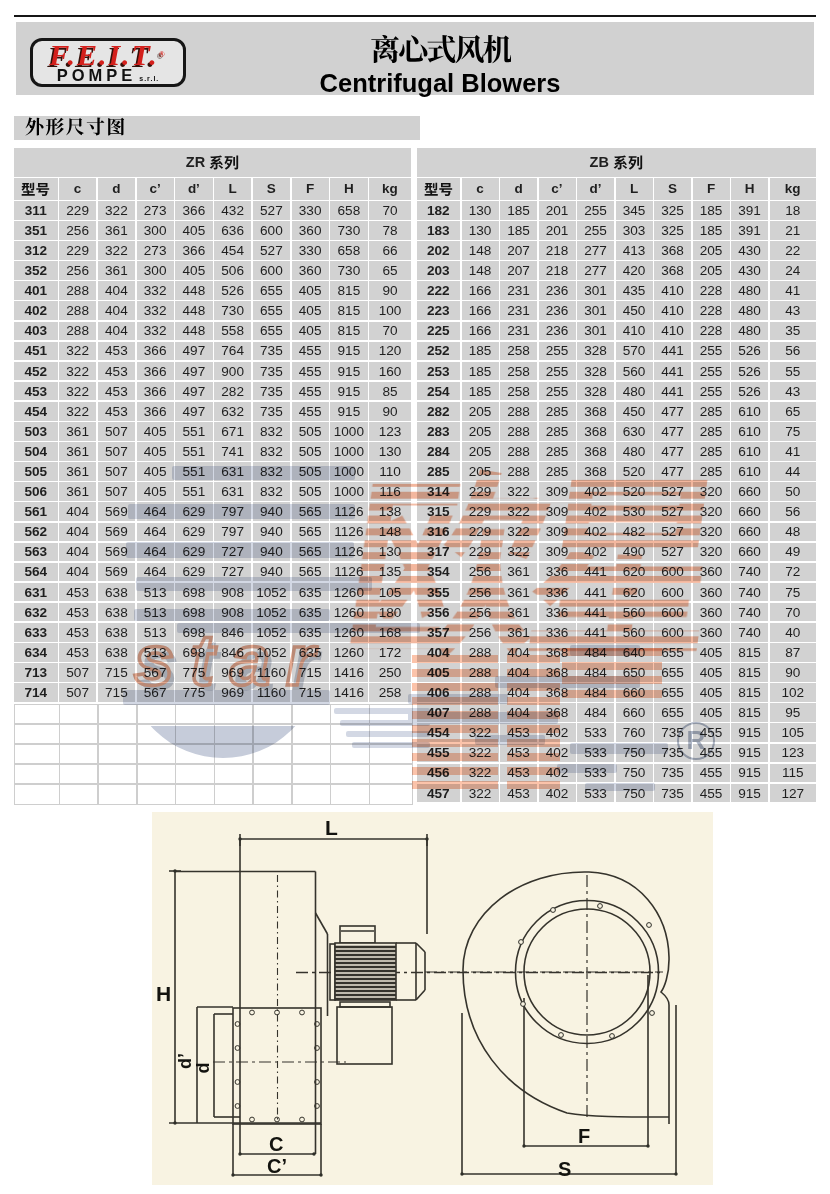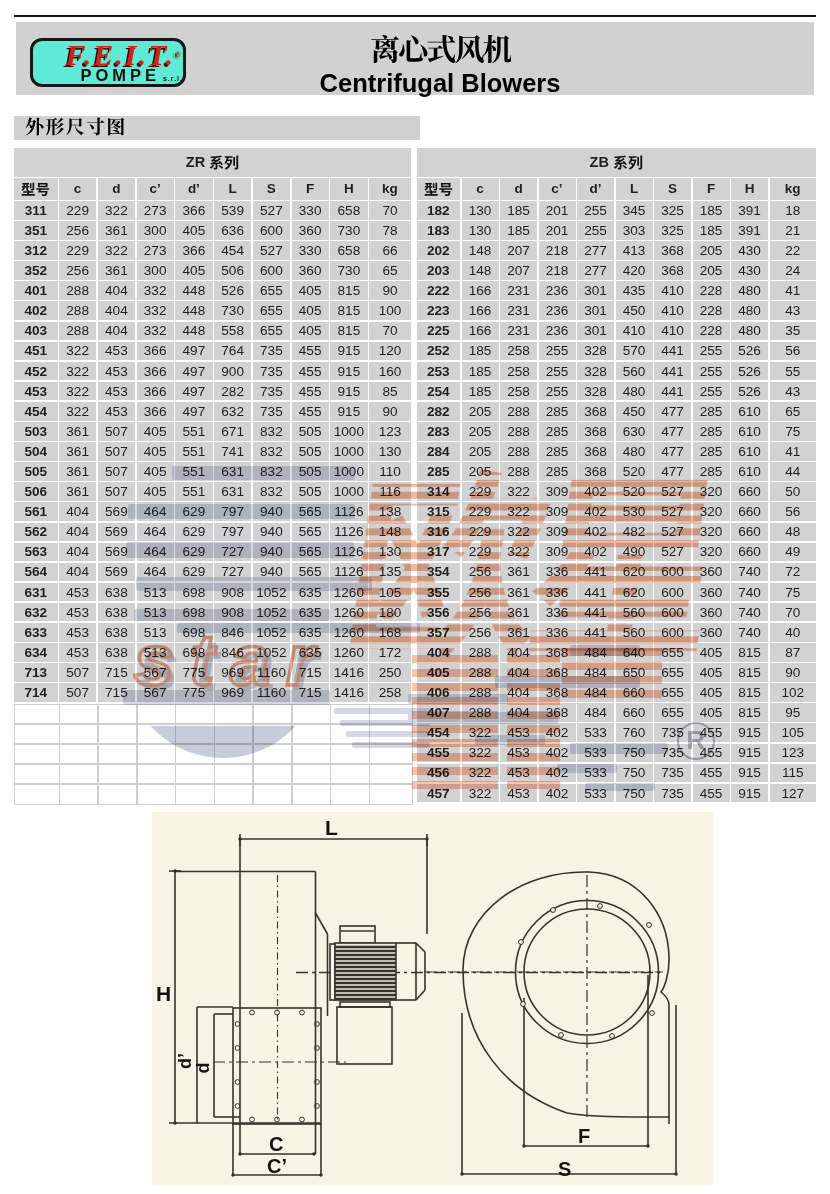--- a/index.html
+++ b/index.html
@@ -16,21 +16,21 @@
 .egrid{position:absolute;top:703.5px;display:grid;
  grid-template-columns:43.5px repeat(8,37.25px) 1fr;grid-auto-rows:18.62px;gap:1.5px;
  background:#cecece;border:1px solid #cecece}
 .egrid .e{background:#fff}
 </style></head><body>
 
 <div class="abs" style="left:14px;top:14.5px;width:802px;height:2.6px;background:#161616"></div>
 
 <div class="abs" style="left:16px;top:22px;width:798px;height:73px;background:#d1d1d1"></div>
 
-<div class="abs" style="left:30px;top:38px;width:150px;height:43px;background:#5eead4;border:3px solid #161616;border-radius:12px;text-align:right">
+<div class="abs" style="left:30px;top:38px;width:150px;height:43px;background:#e5e5e5;border:3px solid #161616;border-radius:12px;text-align:center">
 <div style="font-family:'Liberation Serif',serif;font-weight:bold;font-style:italic;font-size:30px;line-height:26px;color:#d4201c;letter-spacing:2px;text-shadow:-2px 1.5px 0 #33100a;margin-top:1px">F.E.I.T.<span style="font-size:8px;vertical-align:8px;color:#d92a24">®</span></div>
 <div style="font-weight:bold;font-size:16.5px;line-height:14px;color:#111;letter-spacing:4px">POMPE<span style="font-size:7px;letter-spacing:1px;color:#111">&nbsp;s.r.l.</span></div>
 </div>
 
 <div class="abs" style="left:370px;top:34px"><svg width="141.0" height="30.0" viewBox="0 0 141.0 30.0" style="">
       <path transform="translate(0,26.4) scale(0.030000,-0.030000) " fill="#000" d="M410.1005859375 849.2197265625Q473.919921875 853.359375 510.694580078125 842.184326171875Q547.46923828125 831.00927734375 562.024169921875 812.12939453125Q576.5791015625 793.24951171875 574.19921875 772.814697265625Q571.8193359375 752.3798828125 556.599609375 737.5400390625Q541.3798828125 722.7001953125 518.375244140625 719.605224609375Q495.37060546875 716.51025390625 468.5009765625 732.27001953125Q463.15087890625 763.83984375 443.625732421875 794.259765625Q424.1005859375 824.6796875 402.75048828125 843.1396484375ZM599.798828125 412.89013671875Q570.87890625 366.6201171875 527.364013671875 313.594970703125Q483.84912109375 260.56982421875 436.42919921875 212.464599609375Q389.00927734375 164.359375 347.00927734375 132.30908203125L346.19921875 145.30908203125H399.478515625Q396.478515625 99.94970703125 383.86865234375 72.1201171875Q371.2587890625 44.29052734375 353.0390625 35.91064453125L300.86962890625 158.958984375Q300.86962890625 158.958984375 312.884521484375 161.9189453125Q324.8994140625 164.87890625 331.08935546875 169.60888671875Q349.0595703125 187.5791015625 368.02978515625 218.50927734375Q387.0 249.439453125 404.47021484375 286.464599609375Q421.9404296875 323.48974609375 436.005615234375 359.474853515625Q450.07080078125 395.4599609375 456.23095703125 422.27001953125H599.798828125ZM318.6796875 152.6591796875Q349.759765625 153.6591796875 403.974853515625 156.1591796875Q458.18994140625 158.6591796875 526.0400390625 163.1591796875Q593.89013671875 167.6591796875 664.7802734375 172.6591796875L666.05029296875 158.30908203125Q619.72998046875 141.00927734375 538.274658203125 111.774658203125Q456.8193359375 82.5400390625 356.6591796875 51.75048828125ZM344.638671875 656.4599609375Q343.638671875 648.18994140625 335.36865234375 642.18994140625Q327.0986328125 636.18994140625 307.478515625 633.18994140625V551.56982421875Q305.478515625 551.56982421875 296.233642578125 551.56982421875Q286.98876953125 551.56982421875 263.754150390625 551.56982421875Q240.51953125 551.56982421875 194.13037109375 551.56982421875V611.2998046875V671.02978515625ZM279.958984375 624.62939453125 307.478515625 607.6796875V394.0H314.478515625L283.2587890625 343.1005859375L169.3203125 405.5400390625Q177.7802734375 416.919921875 191.145263671875 429.02978515625Q204.51025390625 441.1396484375 215.97021484375 445.86962890625L194.13037109375 408.56982421875V624.62939453125ZM350.64990234375 637.5400390625Q450.02978515625 628.48974609375 514.2998046875 608.004638671875Q578.56982421875 587.51953125 614.919921875 562.0595703125Q651.27001953125 536.599609375 664.065185546875 511.6796875Q676.8603515625 486.759765625 672.195556640625 467.60986328125Q667.53076171875 448.4599609375 650.635986328125 440.635009765625Q633.7412109375 432.81005859375 610.44140625 442.4599609375Q591.09130859375 466.81005859375 553.026123046875 498.580078125Q514.9609375 530.35009765625 462.275634765625 563.445068359375Q409.59033203125 596.5400390625 345.64990234375 623.18994140625ZM762.55126953125 300.18994140625 814.83056640625 360.19921875 930.62939453125 272.6201171875Q926.62939453125 266.89013671875 916.3193359375 261.025146484375Q906.00927734375 255.16015625 890.279296875 252.43017578125V33.7392578125Q890.279296875 -1.59033203125 880.264404296875 -27.445068359375Q870.24951171875 -53.2998046875 838.934814453125 -69.044677734375Q807.6201171875 -84.78955078125 741.99072265625 -90.24951171875Q740.45068359375 -65.64990234375 736.275634765625 -46.795166015625Q732.1005859375 -27.9404296875 721.83056640625 -16.83056640625Q711.0205078125 -4.99072265625 693.955322265625 4.294189453125Q676.89013671875 13.5791015625 641.81005859375 18.76904296875V31.84912109375Q641.81005859375 31.84912109375 655.335205078125 30.84912109375Q668.8603515625 29.84912109375 688.425537109375 28.944091796875Q707.99072265625 28.0390625 726.15087890625 27.0390625Q744.31103515625 26.0390625 752.5810546875 26.0390625Q764.47119140625 26.0390625 768.51123046875 31.0390625Q772.55126953125 36.0390625 772.55126953125 44.84912109375V300.18994140625ZM698.4599609375 628.16015625Q693.919921875 621.16015625 686.054931640625 618.2001953125Q678.18994140625 615.240234375 661.4599609375 618.51025390625Q626.72998046875 582.3203125 576.14990234375 547.3203125Q525.56982421875 512.3203125 463.854736328125 483.415283203125Q402.1396484375 454.51025390625 335.1396484375 435.97021484375L326.599609375 448.7802734375Q381.2998046875 478.6201171875 431.1201171875 519.324951171875Q480.9404296875 560.02978515625 520.7607421875 605.504638671875Q560.5810546875 650.9794921875 583.8212890625 692.16943359375ZM561.9404296875 251.1396484375Q626.27001953125 233.8994140625 663.474853515625 208.724365234375Q700.6796875 183.54931640625 715.94970703125 156.359375Q731.2197265625 129.16943359375 729.3798828125 105.01953125Q727.5400390625 80.86962890625 713.415283203125 65.814697265625Q699.29052734375 50.759765625 678.07080078125 49.7197265625Q656.85107421875 48.6796875 633.361328125 67.439453125Q630.55126953125 98.16943359375 618.12109375 130.20947265625Q605.69091796875 162.24951171875 588.355712890625 192.424560546875Q571.0205078125 222.599609375 552.13037109375 245.32958984375ZM243.3984375 -50.240234375Q243.3984375 -55.89013671875 228.40869140625 -64.5Q213.4189453125 -73.10986328125 190.8193359375 -80.124755859375Q168.2197265625 -87.1396484375 143.89013671875 -87.1396484375H126.400390625V300.18994140625V350.279296875L253.04833984375 300.18994140625H846.72998046875V271.64990234375H243.3984375ZM777.64990234375 422.27001953125V393.72998046875H261.76904296875V422.27001953125ZM859.46923828125 652.27001953125Q858.19921875 642.0 850.42919921875 634.635009765625Q842.6591796875 627.27001953125 822.19921875 624.5400390625V378.64990234375Q822.19921875 374.64990234375 807.70947265625 368.824951171875Q793.2197265625 363.0 770.6201171875 358.175048828125Q748.0205078125 353.35009765625 724.4208984375 353.35009765625H704.47119140625V665.64990234375ZM847.29052734375 803.119140625Q847.29052734375 803.119140625 858.9404296875 793.46923828125Q870.59033203125 783.8193359375 888.795166015625 768.70947265625Q907.0 753.599609375 926.33984375 736.624755859375Q945.6796875 719.64990234375 961.78955078125 704.27001953125Q958.0595703125 688.27001953125 934.32958984375 688.27001953125H49.3203125L41.05029296875 716.81005859375H783.85107421875Z M1375.72998046875 835.56982421875Q1463.279296875 806.24951171875 1515.68896484375 767.9794921875Q1568.0986328125 729.70947265625 1592.5185546875 690.234619140625Q1616.9384765625 650.759765625 1618.5986328125 616.5Q1620.2587890625 582.240234375 1605.30908203125 560.035400390625Q1590.359375 537.83056640625 1564.259765625 534.695556640625Q1538.16015625 531.560546875 1507.560546875 554.97021484375Q1498.75048828125 601.5400390625 1476.225341796875 650.72998046875Q1453.7001953125 699.919921875 1425.0400390625 746.14990234375Q1396.3798828125 792.3798828125 1366.10986328125 829.02978515625ZM1372.638671875 652.56982421875Q1371.638671875 642.56982421875 1364.003662109375 635.204833984375Q1356.36865234375 627.83984375 1337.90869140625 625.83984375V107.8583984375Q1337.90869140625 89.58837890625 1349.543701171875 82.54833984375Q1361.1787109375 75.50830078125 1394.0390625 75.50830078125H1516.48974609375Q1550.59033203125 75.50830078125 1576.640625 76.143310546875Q1602.69091796875 76.7783203125 1617.23095703125 78.04833984375Q1629.9609375 79.04833984375 1637.380859375 82.683349609375Q1644.80078125 86.318359375 1650.720703125 94.7783203125Q1660.83056640625 111.23828125 1674.805419921875 152.573486328125Q1688.7802734375 193.90869140625 1705.080078125 251.06884765625H1716.16015625L1719.6201171875 88.23828125Q1747.2998046875 77.66845703125 1756.6796875 66.233642578125Q1766.0595703125 54.798828125 1766.0595703125 37.30908203125Q1766.0595703125 16.359375 1754.504638671875 1.099609375Q1742.94970703125 -14.16015625 1714.164794921875 -23.864990234375Q1685.3798828125 -33.56982421875 1634.9599609375 -38.354736328125Q1584.5400390625 -43.1396484375 1506.080078125 -43.1396484375H1377.439453125Q1318.10986328125 -43.1396484375 1283.755126953125 -34.084716796875Q1249.400390625 -25.02978515625 1234.79052734375 0.324951171875Q1220.1806640625 25.6796875 1220.1806640625 73.119140625V667.6796875ZM1689.640625 526.6796875Q1767.56982421875 479.3798828125 1815.304443359375 430.985107421875Q1863.0390625 382.59033203125 1886.364013671875 336.465576171875Q1909.68896484375 290.3408203125 1913.619140625 250.676025390625Q1917.54931640625 211.01123046875 1907.504638671875 182.13134765625Q1897.4599609375 153.25146484375 1878.59033203125 138.4814453125Q1859.720703125 123.71142578125 1837.0810546875 127.646240234375Q1814.44140625 131.5810546875 1794.41162109375 158.640625Q1791.71142578125 207.9404296875 1780.01123046875 271.05029296875Q1768.31103515625 334.16015625 1744.880859375 399.5Q1721.45068359375 464.83984375 1680.560546875 518.86962890625ZM1106.59033203125 548.16943359375Q1143.94970703125 457.78955078125 1150.184326171875 385.274658203125Q1156.4189453125 312.759765625 1142.933837890625 259.784912109375Q1129.44873046875 206.81005859375 1105.14892578125 173.05029296875Q1089.30908203125 148.560546875 1067.184326171875 138.155517578125Q1045.0595703125 127.75048828125 1023.434814453125 130.915283203125Q1001.81005859375 134.080078125 986.51025390625 149.56982421875Q967.75048828125 170.70947265625 971.71044921875 196.38916015625Q975.67041015625 222.06884765625 994.89013671875 242.638671875Q1020.43017578125 266.2587890625 1043.295166015625 312.4189453125Q1066.16015625 358.5791015625 1080.525146484375 419.46923828125Q1094.89013671875 480.359375 1093.16015625 547.439453125Z M1916.9404296875 621.919921875H2654.87158203125L2722.880859375 706.22900390625Q2722.880859375 706.22900390625 2735.49072265625 696.944091796875Q2748.1005859375 687.6591796875 2767.765380859375 672.54931640625Q2787.43017578125 657.439453125 2808.824951171875 640.964599609375Q2830.2197265625 624.48974609375 2847.78955078125 609.3798828125Q2844.0595703125 593.3798828125 2818.86962890625 593.3798828125H1925.21044921875ZM1951.2607421875 421.2197265625H2258.25146484375L2320.61083984375 501.3388671875Q2320.61083984375 501.3388671875 2331.99072265625 492.4189453125Q2343.37060546875 483.4990234375 2361.075439453125 469.38916015625Q2378.7802734375 455.279296875 2398.215087890625 439.16943359375Q2417.64990234375 423.0595703125 2433.759765625 408.6796875Q2429.759765625 392.6796875 2406.2998046875 392.6796875H1958.99072265625ZM2416.48046875 843.40966796875 2574.74853515625 827.56982421875Q2573.74853515625 817.83984375 2566.24853515625 809.83984375Q2558.74853515625 801.83984375 2539.0185546875 798.83984375Q2537.28857421875 691.1396484375 2543.083740234375 586.859375Q2548.87890625 482.5791015625 2568.484130859375 388.933837890625Q2588.08935546875 295.28857421875 2627.599609375 218.993408203125Q2667.10986328125 142.6982421875 2731.6201171875 90.23828125Q2742.43017578125 79.6982421875 2749.16015625 80.333251953125Q2755.89013671875 80.96826171875 2763.6201171875 93.7783203125Q2776.0 113.23828125 2793.7998046875 148.983154296875Q2811.599609375 184.72802734375 2825.16943359375 217.3779296875L2836.24951171875 214.64794921875L2812.94970703125 44.82861328125Q2839.78955078125 0.19921875 2844.51953125 -25.8603515625Q2849.24951171875 -51.919921875 2836.2197265625 -64.02978515625Q2818.5400390625 -81.32958984375 2795.59033203125 -83.424560546875Q2772.640625 -85.51953125 2748.015869140625 -77.464599609375Q2723.39111328125 -69.40966796875 2700.78125 -55.259765625Q2678.17138671875 -41.10986328125 2661.17138671875 -25.919921875Q2581.44140625 46.40966796875 2533.05126953125 140.614501953125Q2484.6611328125 234.8193359375 2459.595947265625 345.954345703125Q2434.53076171875 457.08935546875 2425.505615234375 582.804443359375Q2416.48046875 708.51953125 2416.48046875 843.40966796875ZM2588.51953125 814.10986328125Q2652.38916015625 817.24951171875 2691.093994140625 806.034423828125Q2729.798828125 794.8193359375 2747.933837890625 775.8994140625Q2766.06884765625 756.9794921875 2767.458984375 736.274658203125Q2768.84912109375 715.56982421875 2756.859375 699.9599609375Q2744.86962890625 684.35009765625 2724.054931640625 679.255126953125Q2703.240234375 674.16015625 2677.560546875 686.72998046875Q2669.21044921875 708.3798828125 2653.01025390625 730.83984375Q2636.81005859375 753.2998046875 2617.83984375 773.164794921875Q2598.86962890625 793.02978515625 2580.70947265625 806.759765625ZM2126.6611328125 420.6796875H2244.38916015625V64.02978515625L2126.6611328125 49.72998046875ZM1924.45068359375 59.55859375Q1970.83056640625 66.36865234375 2052.805419921875 81.02880859375Q2134.7802734375 95.68896484375 2239.35009765625 115.88916015625Q2343.919921875 136.08935546875 2456.6796875 158.78955078125L2459.48974609375 145.8994140625Q2390.62939453125 111.0595703125 2285.46923828125 64.759765625Q2180.30908203125 18.4599609375 2026.359375 -41.40966796875Q2022.8994140625 -51.1396484375 2015.804443359375 -57.86962890625Q2008.70947265625 -64.599609375 2000.78955078125 -66.86962890625Z M3128.18994140625 619.94970703125Q3240.0595703125 541.439453125 3311.8994140625 466.344482421875Q3383.7392578125 391.24951171875 3422.644287109375 325.1796875Q3461.54931640625 259.10986328125 3473.844482421875 207.715087890625Q3486.1396484375 156.3203125 3477.054931640625 124.98046875Q3467.97021484375 93.640625 3444.33056640625 87.37060546875Q3420.69091796875 81.1005859375 3388.8212890625 106.51025390625Q3373.55126953125 166.080078125 3343.486083984375 232.135009765625Q3313.4208984375 298.18994140625 3274.6806640625 365.784912109375Q3235.9404296875 433.3798828125 3194.335205078125 496.704833984375Q3152.72998046875 560.02978515625 3113.3798828125 613.1396484375ZM3498.72998046875 633.0Q3495.0 623.5400390625 3485.364990234375 618.0400390625Q3475.72998046875 612.5400390625 3458.72998046875 613.81005859375Q3416.10986328125 481.59033203125 3357.2197265625 374.3203125Q3298.32958984375 267.05029296875 3224.194580078125 184.43017578125Q3150.0595703125 101.81005859375 3060.2998046875 40.5400390625L3048.2197265625 50.6201171875Q3114.4599609375 123.18994140625 3173.915283203125 221.06982421875Q3233.37060546875 318.94970703125 3280.27099609375 435.86962890625Q3327.17138671875 552.78955078125 3354.11181640625 680.24951171875ZM3494.63134765625 779.4599609375 3554.91064453125 847.30908203125 3669.439453125 750.27001953125Q3664.439453125 744.5400390625 3653.439453125 739.5400390625Q3642.439453125 734.5400390625 3624.70947265625 731.080078125Q3620.24951171875 665.02978515625 3618.424560546875 586.5595703125Q3616.599609375 508.08935546875 3620.274658203125 428.92919921875Q3623.94970703125 349.76904296875 3634.394775390625 280.473876953125Q3644.83984375 211.1787109375 3664.284912109375 162.20849609375Q3683.72998046875 113.23828125 3713.81005859375 96.18798828125Q3723.27001953125 90.64794921875 3728.364990234375 93.242919921875Q3733.4599609375 95.837890625 3737.4599609375 105.837890625Q3747.64990234375 132.3779296875 3755.514892578125 160.742919921875Q3763.3798828125 189.10791015625 3771.10986328125 221.7578125L3781.18994140625 220.48779296875L3771.2998046875 45.318359375Q3790.40966796875 6.3388671875 3793.314697265625 -23.41064453125Q3796.2197265625 -53.16015625 3784.3798828125 -65.27001953125Q3757.97021484375 -91.40966796875 3723.0205078125 -81.86962890625Q3688.07080078125 -72.32958984375 3655.31103515625 -46.6796875Q3608.201171875 -13.1396484375 3578.78125 49.455322265625Q3549.361328125 112.05029296875 3533.4013671875 195.740234375Q3517.44140625 279.43017578125 3511.306396484375 376.6201171875Q3505.17138671875 473.81005859375 3505.13134765625 576.635009765625Q3505.09130859375 679.4599609375 3506.8212890625 779.4599609375ZM3557.99072265625 779.4599609375V750.919921875H3039.54931640625V779.4599609375ZM2972.1005859375 789.4599609375V827.8994140625L3108.58837890625 779.4599609375H3089.82861328125V417.240234375Q3089.82861328125 347.3203125 3083.733642578125 277.3603515625Q3077.638671875 207.400390625 3055.933837890625 141.400390625Q3034.22900390625 75.400390625 2987.494384765625 16.265380859375Q2940.759765625 -42.86962890625 2858.75048828125 -91.1396484375L2848.3203125 -83.51953125Q2905.13037109375 -15.599609375 2931.4404296875 64.225341796875Q2957.75048828125 144.05029296875 2964.925537109375 233.145263671875Q2972.1005859375 322.240234375 2972.1005859375 416.240234375V779.4599609375Z M4292.9794921875 760.51025390625H4550.4599609375V732.240234375H4292.9794921875ZM4240.05029296875 760.51025390625V770.51025390625V807.48974609375L4369.96826171875 760.51025390625H4351.9384765625V411.97021484375Q4351.9384765625 340.51025390625 4344.20849609375 270.185302734375Q4336.478515625 199.8603515625 4310.86865234375 133.900390625Q4285.2587890625 67.9404296875 4231.754150390625 10.345458984375Q4178.24951171875 -47.24951171875 4085.97021484375 -92.24951171875L4075.81005859375 -83.62939453125Q4149.080078125 -17.51953125 4183.89013671875 60.63037109375Q4218.7001953125 138.7802734375 4229.375244140625 226.740234375Q4240.05029296875 314.7001953125 4240.05029296875 410.97021484375ZM4477.69091796875 760.51025390625H4465.5009765625L4522.51025390625 827.8193359375L4632.84912109375 736.43017578125Q4627.5791015625 730.43017578125 4618.30908203125 725.7001953125Q4609.0390625 720.97021484375 4591.76904296875 718.240234375V66.71875Q4591.76904296875 55.90869140625 4594.30908203125 51.273681640625Q4596.84912109375 46.638671875 4605.00927734375 46.638671875H4620.83984375Q4626.080078125 46.638671875 4631.105224609375 46.638671875Q4636.13037109375 46.638671875 4639.400390625 46.90869140625Q4643.400390625 47.1787109375 4648.09033203125 49.043701171875Q4652.7802734375 50.90869140625 4656.97021484375 56.638671875Q4661.43017578125 64.82861328125 4667.485107421875 84.273681640625Q4673.5400390625 103.71875 4679.864990234375 128.703857421875Q4686.18994140625 153.68896484375 4691.3798828125 176.4990234375H4701.72998046875L4706.4599609375 50.71875Q4726.02978515625 40.14892578125 4733.084716796875 29.80908203125Q4740.1396484375 19.46923828125 4740.1396484375 3.439453125Q4740.1396484375 -28.81005859375 4709.514892578125 -44.664794921875Q4678.89013671875 -60.51953125 4609.51025390625 -60.51953125H4565.43017578125Q4528.0205078125 -60.51953125 4509.1806640625 -51.36962890625Q4490.3408203125 -42.2197265625 4484.015869140625 -21.22998046875Q4477.69091796875 -0.240234375 4477.69091796875 34.279296875ZM3790.400390625 605.67041015625H4070.97021484375L4125.10986328125 686.32958984375Q4125.10986328125 686.32958984375 4135.164794921875 677.044677734375Q4145.2197265625 667.759765625 4160.1396484375 653.3798828125Q4175.0595703125 639.0 4191.70947265625 622.89013671875Q4208.359375 606.7802734375 4220.54931640625 593.13037109375Q4217.359375 577.13037109375 4194.08935546875 577.13037109375H3798.400390625ZM3928.77099609375 605.67041015625H4046.19921875V589.67041015625Q4018.46923828125 456.640625 3955.924560546875 344.965576171875Q3893.3798828125 233.29052734375 3796.0205078125 146.400390625L3783.9404296875 156.9404296875Q3822.48046875 217.75048828125 3850.695556640625 291.75048828125Q3878.91064453125 365.75048828125 3898.165771484375 446.21044921875Q3917.4208984375 526.67041015625 3928.77099609375 605.67041015625ZM3940.31103515625 849.24951171875 4088.92919921875 835.1396484375Q4087.6591796875 824.1396484375 4080.1591796875 816.774658203125Q4072.6591796875 809.40966796875 4052.19921875 806.40966796875V-55.919921875Q4052.19921875 -61.3798828125 4038.66943359375 -69.2998046875Q4025.1396484375 -77.2197265625 4004.864990234375 -83.504638671875Q3984.59033203125 -89.78955078125 3963.45068359375 -89.78955078125H3940.31103515625ZM4052.19921875 499.83984375Q4113.4189453125 481.759765625 4146.87890625 456.934814453125Q4180.3388671875 432.10986328125 4192.593994140625 405.9599609375Q4204.84912109375 379.81005859375 4200.58935546875 358.16015625Q4196.32958984375 336.51025390625 4181.244873046875 323.7802734375Q4166.16015625 311.05029296875 4144.9404296875 311.7001953125Q4123.720703125 312.35009765625 4101.4208984375 332.2998046875Q4100.720703125 359.48974609375 4091.765380859375 388.624755859375Q4082.81005859375 417.759765625 4069.854736328125 445.394775390625Q4056.8994140625 473.02978515625 4042.38916015625 493.759765625Z"></path>
     </svg></div>
 
 <div class="abs" style="left:0px;top:69px;width:880px;text-align:center"><span style="font-family:Liberation Sans, sans-serif;font-weight:bold;font-size:25.5px;color:#000">Centrifugal Blowers</span></div>
 
@@ -56,21 +56,21 @@
     <div class="c hdr2">L</div>
     <div class="c hdr2">S</div>
     <div class="c hdr2">F</div>
     <div class="c hdr2">H</div>
     <div class="c hdr2">kg</div>
     <div class="c b">311</div>
     <div class="c">229</div>
     <div class="c">322</div>
     <div class="c">273</div>
     <div class="c">366</div>
-    <div class="c">539</div>
+    <div class="c">432</div>
     <div class="c">527</div>
     <div class="c">330</div>
     <div class="c">658</div>
     <div class="c">70</div>
     <div class="c b">351</div>
     <div class="c">256</div>
     <div class="c">361</div>
     <div class="c">300</div>
     <div class="c">405</div>
     <div class="c">636</div>

